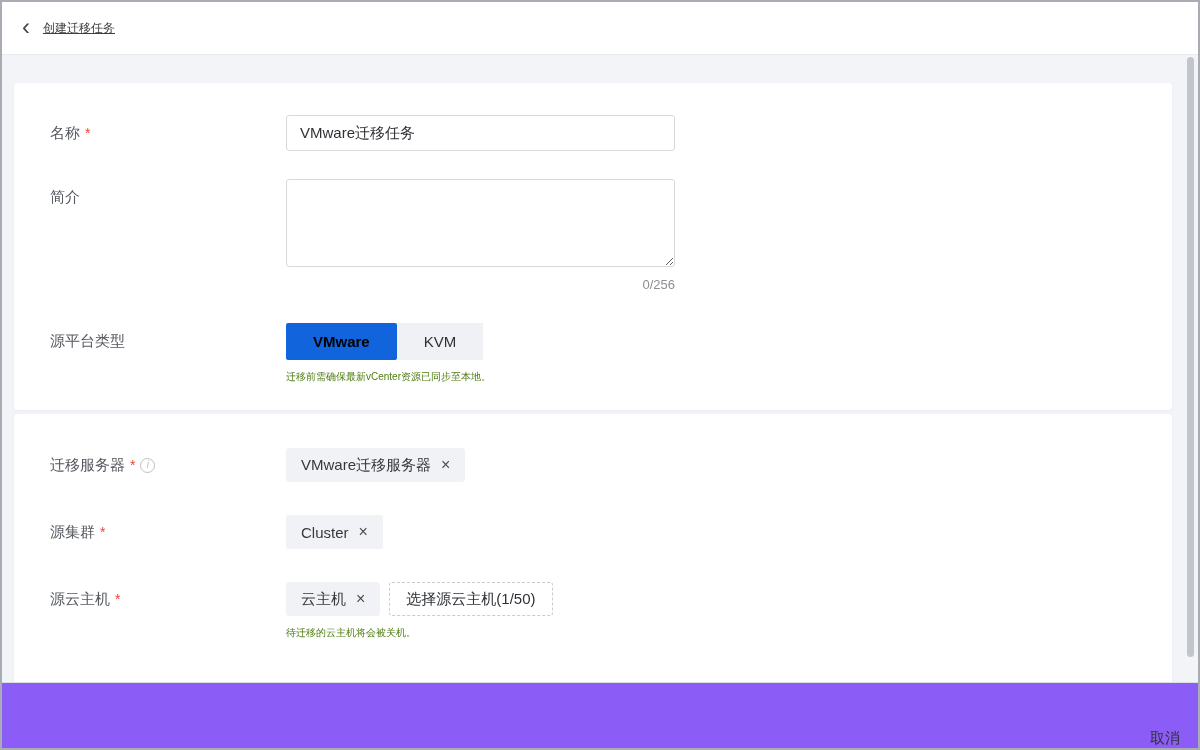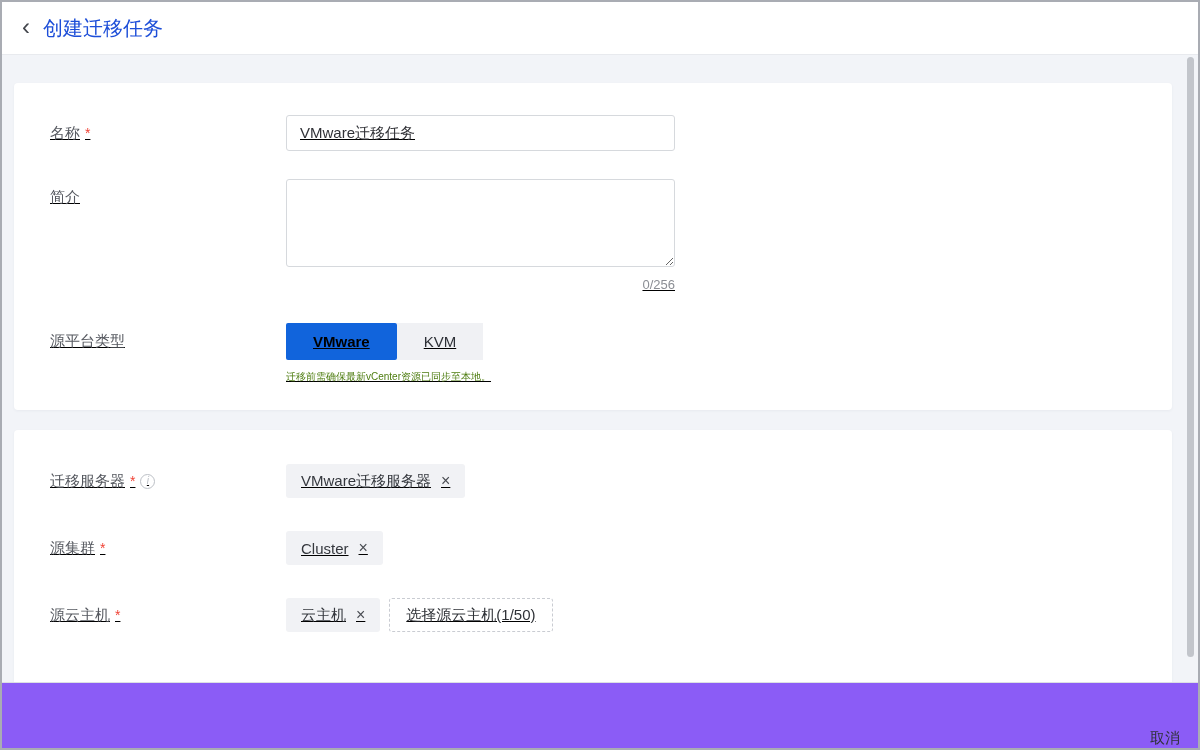--- a/index.html
+++ b/index.html
@@ -18,40 +18,39 @@
   .header {
     flex: none; height: 53px; background: #ffffff;
     border-bottom: 1px solid #e8eaee;
     display: flex; align-items: center;
     padding: 0 20px; gap: 13px;
   }
   .back-icon {
     font-size: 24px; line-height: 1; color: #43464c;
     cursor: pointer; margin-top: -3px;
   }
-  .page-title { font-size: 20px; color: #1d4ed8; }
+  .page-title { font-size: 12px; color: #404040; text-decoration: underline; }
 
   
   .content {
     flex: 1; position: relative;
     padding: 28px 26px 0 12px;
     overflow: hidden;
   }
   .scroll-thumb {
     position: absolute; top: 2px; right: 4px;
     width: 7px; height: 600px;
     background: #c2c5cb; border-radius: 4px;
   }
 
   .card {
     background: #ffffff; border-radius: 4px;
     box-shadow: 0 1px 3px rgba(40,50,70,0.05);
     padding: 32px 36px 26px 36px;
-    margin-bottom: 20px;
-    text-decoration: underline;
+    margin-bottom: 4px;
   }
   .card.second { padding: 34px 36px 28px 36px; }
 
   .row { display: flex; align-items: flex-start; margin-bottom: 28px; }
   .card.second .row { margin-bottom: 33px; }
   .row:last-child { margin-bottom: 0; }
 
   .label-col {
     flex: none; width: 236px;
     font-size: 15px; color: #55585f;
@@ -219,20 +218,21 @@
             <span class="req">*</span>
         </div>
         <div class="control-col">
           <div class="tag-row">
             <span class="tag">
               <span>云主机</span>
               <span class="tag-close">×</span>
             </span>
             <button class="dashed-btn">选择源云主机(1/50)</button>
           </div>
+          <div class="hint">待迁移的云主机将会被关机。</div>
         </div>
       </div>
 
     </div>
 
     <div class="scroll-thumb"></div>
   </div>
 
   <div class="footer">
     <button class="cancel-btn">取消</button>

